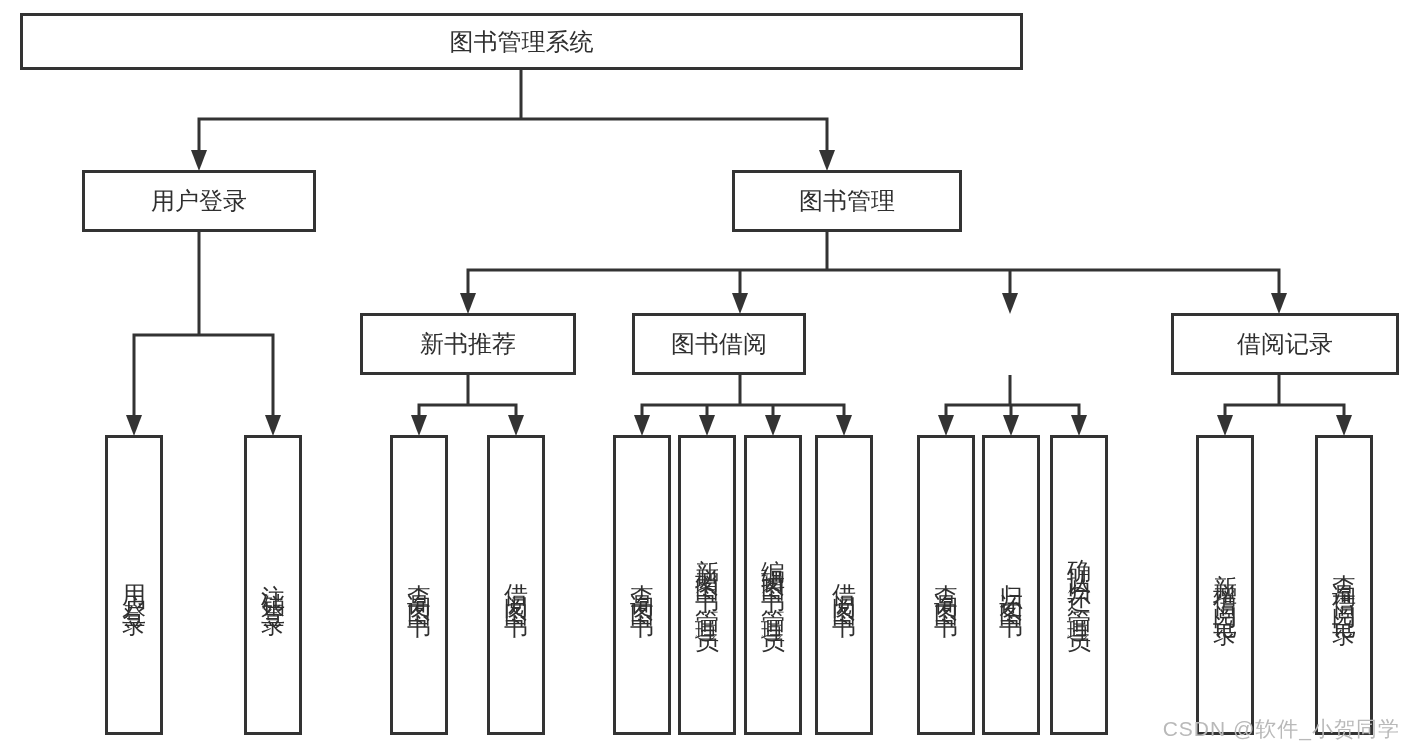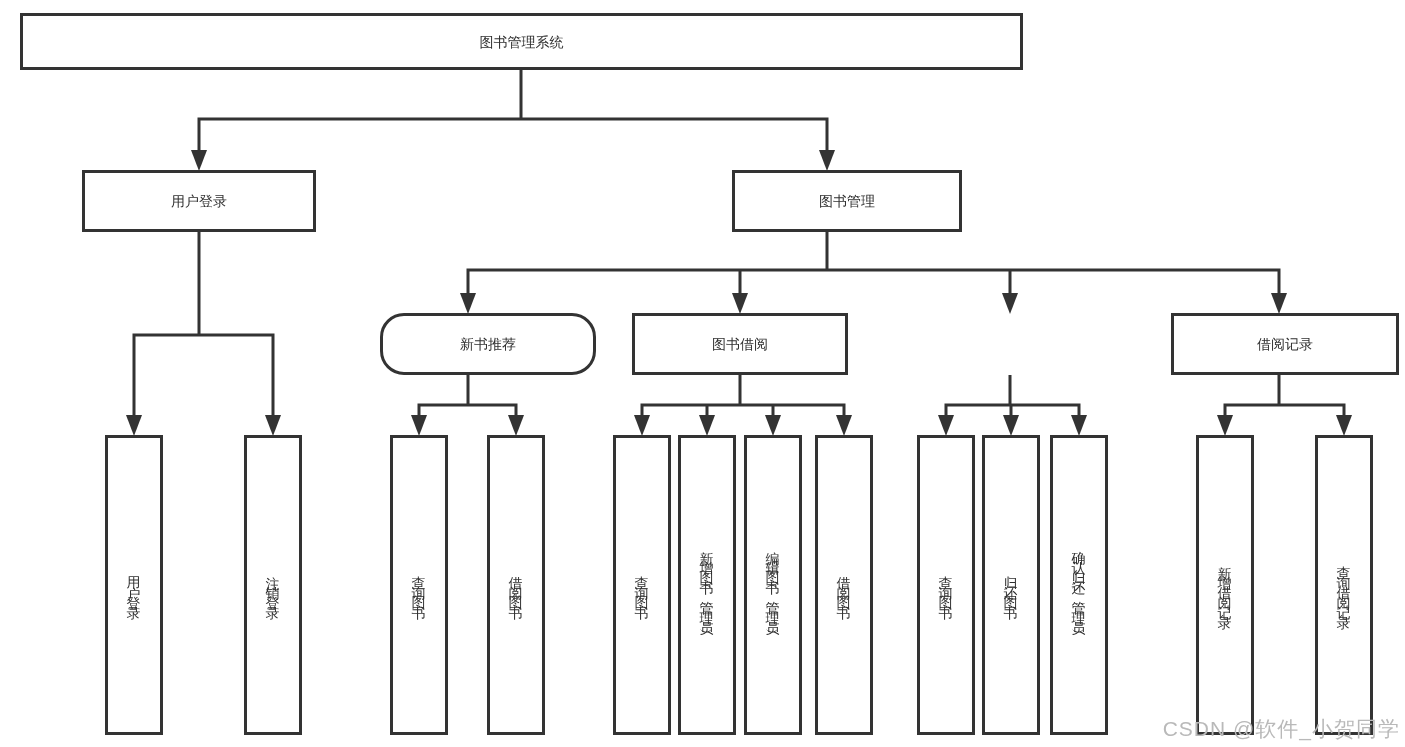--- a/index.html
+++ b/index.html
@@ -35,21 +35,21 @@
   }
   .connectors polygon { fill: currentColor; }
   .box, .vbox {
     position: absolute;
     background: var(--box-bg);
     border: 3px solid var(--line);
     color: var(--text);
     display: flex;
     align-items: center;
     justify-content: center;
-    font-size: 14px;
+    font-size: 24px;
     line-height: 1;
     z-index: 1;
     white-space: nowrap;
     text-align: center;
   }
   .vbox {
     writing-mode: vertical-rl;
     text-orientation: mixed;
     letter-spacing: 10px;
   }
@@ -103,22 +103,22 @@
     <path d="M1279 375 V406.5 M1223.5 405 H1345.5 M1225 405 V416 M1344 405 V416"></path>
     <polygon points="1217,415 1233,415 1225,436"></polygon>
     <polygon points="1336,415 1352,415 1344,436"></polygon>
   </svg>
 
   <div class="box" style="left:20px; top:13px; width:1003px; height:57px;">图书管理系统</div>
 
   <div class="box" style="left:82px; top:170px; width:234px; height:62px;">用户登录</div>
   <div class="box" style="left:712px; top:170px; width:230px; height:62px;margin-left:20px;">图书管理</div>
 
-  <div class="box" style="left:380px; top:313px; width:216px; height:62px;border-radius:24px;">新书推荐</div>
-  <div class="box" style="left:632px; top:313px; width:216px; height:62px;">图书借阅</div>
+  <div class="box" style="left:360px; top:313px; width:216px; height:62px;">新书推荐</div>
+  <div class="box" style="left:632px; top:313px; width:174px; height:62px;">图书借阅</div>
   <div class="box" style="left:1171px; top:313px; width:228px; height:62px;">借阅记录</div>
 
   <div class="vbox" style="left:105px; top:435px; width:58px; height:300px;">用户登录</div>
   <div class="vbox" style="left:244px; top:435px; width:58px; height:300px;">注销登录</div>
 
   <div class="vbox" style="left:390px; top:435px; width:58px; height:300px;">查询图书</div>
   <div class="vbox" style="left:487px; top:435px; width:58px; height:300px;">借阅图书</div>
 
   <div class="vbox" style="left:613px; top:435px; width:58px; height:300px;">查询图书</div>
   <div class="vbox" style="left:678px; top:435px; width:58px; height:300px;">新增图书（管理员）</div>

